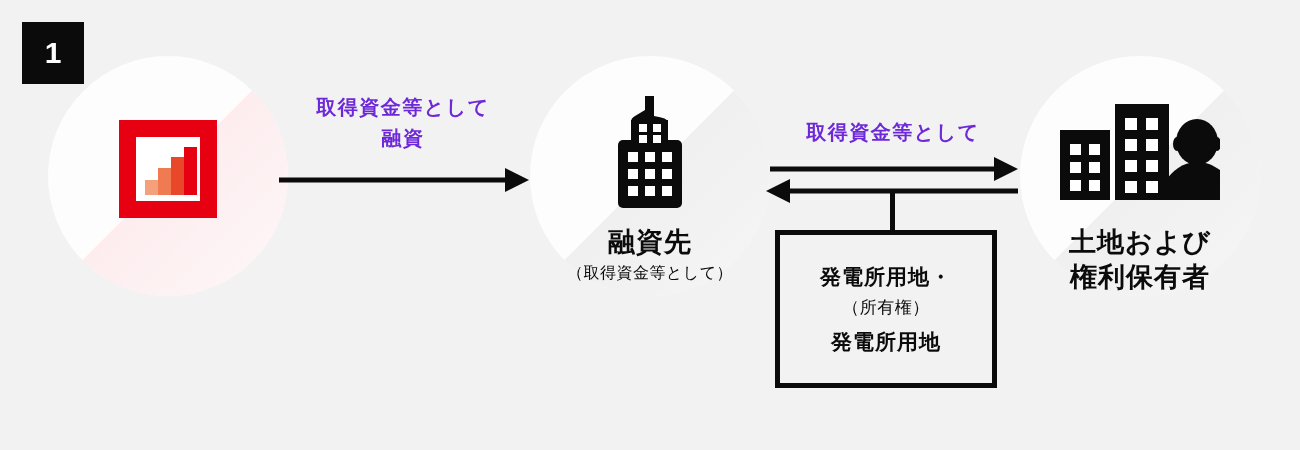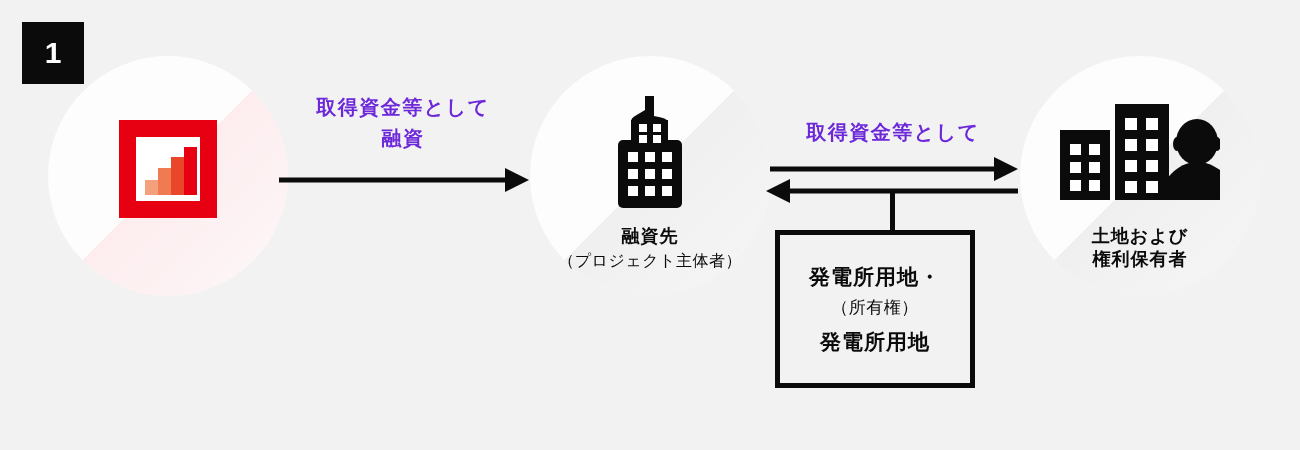--- a/index.html
+++ b/index.html
@@ -83,21 +83,21 @@
 
   
   .node-label {
     position: absolute;
     width: 340px;
     text-align: center;
     color: #0b0b0b;
     z-index: 12;
   }
   .node-label .l1 {
-    font-size: 18px;
+    font-size: 27px;
     font-weight: bold;
     letter-spacing: 1px;
     line-height: 1.28;
     white-space: nowrap;
   }
   .node-label .l2 {
     font-size: 16px;
     font-weight: normal;
     letter-spacing: 0.5px;
     line-height: 1.3;
@@ -121,21 +121,21 @@
     position: absolute;
     z-index: 13;
   }
   .arrow svg { display: block; }
 
   
   .asset-box {
     position: absolute;
     left: 775px;
     top: 230px;
-    width: 200px;
+    width: 222px;
     height: 158px;
     box-sizing: border-box;
     border: 5px solid #0b0b0b;
     background: transparent;
     display: flex;
     flex-direction: column;
     align-items: center;
     justify-content: center;
     z-index: 14;
   }
@@ -226,21 +226,21 @@
           <rect x="64" y="73" width="10" height="10"></rect>
           <rect x="30" y="90" width="10" height="10"></rect>
           <rect x="47" y="90" width="10" height="10"></rect>
           <rect x="64" y="90" width="10" height="10"></rect>
         </g>
       </svg>
     </div>
   </div>
   <div class="node-label" style="left:480px; top:225px;">
     <div class="l1">融資先</div>
-    <div class="l2">（プロジェクト主体者）</div>
+    <div class="l2">（取得資金等として）</div>
   </div>
 
   <div class="arrow-label" style="left:723px; top:117px; width:340px;">取得資金等として</div>
   <div class="arrow" style="left:770px; top:157px;">
     <svg width="248" height="24" viewBox="0 0 248 24" aria-hidden="true">
       <line x1="0" y1="12" x2="232" y2="12" stroke="#0b0b0b" stroke-width="5"></line>
       <polygon points="248,12 224,0 224,24" fill="#0b0b0b"></polygon>
     </svg>
   </div>
 

